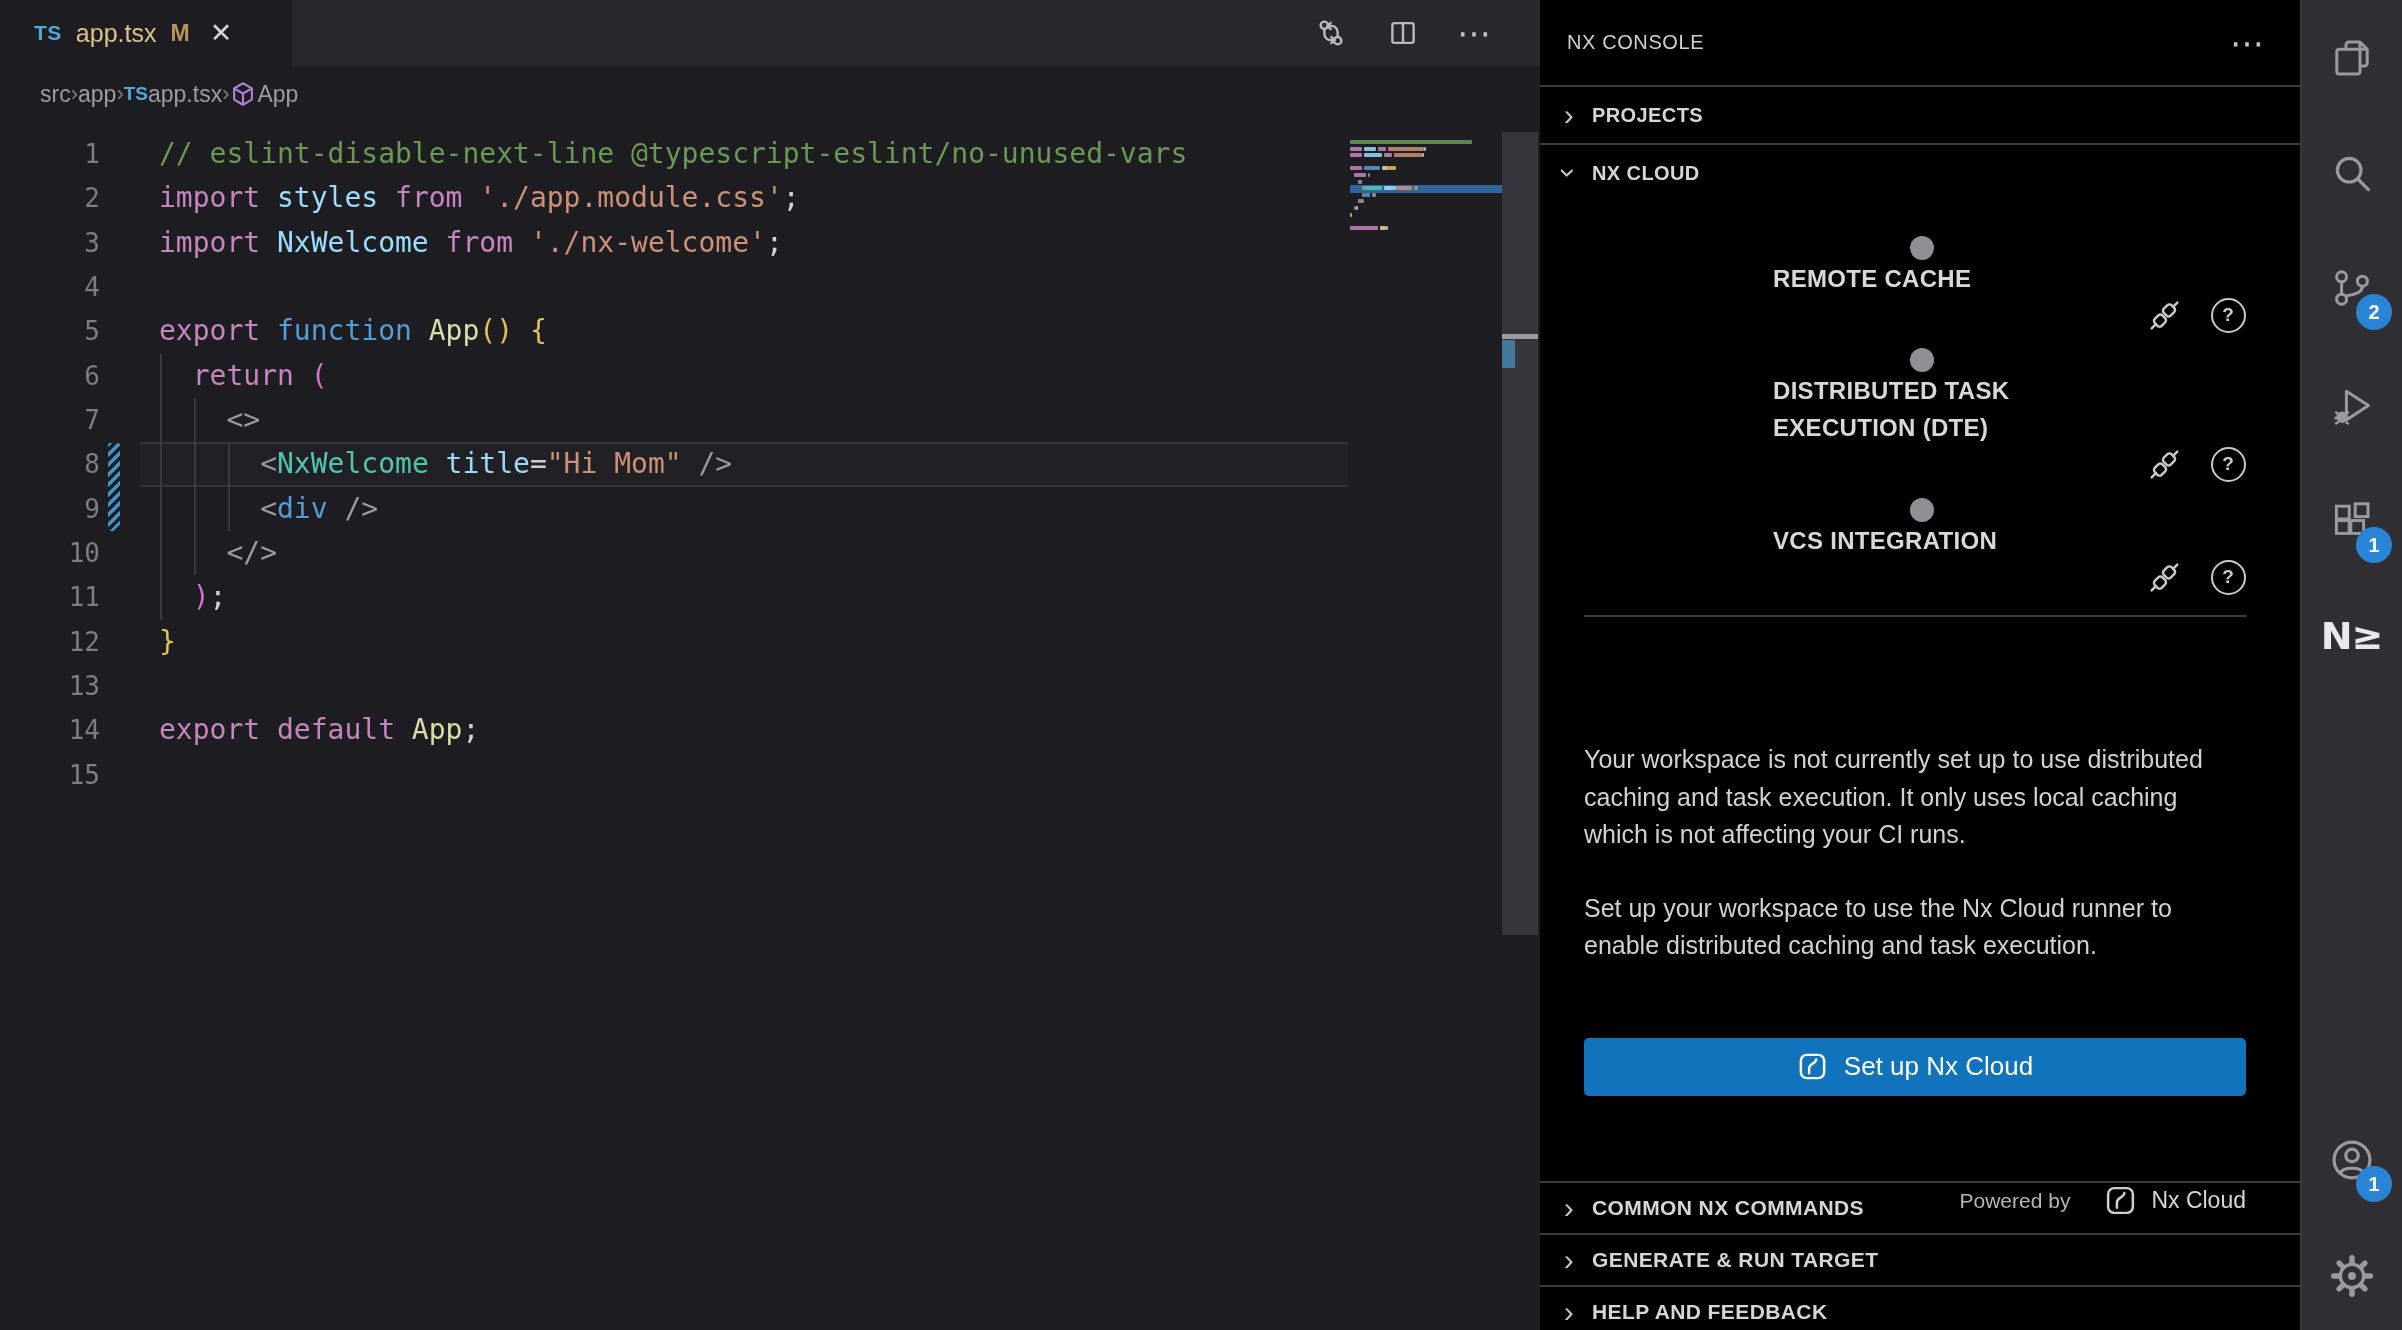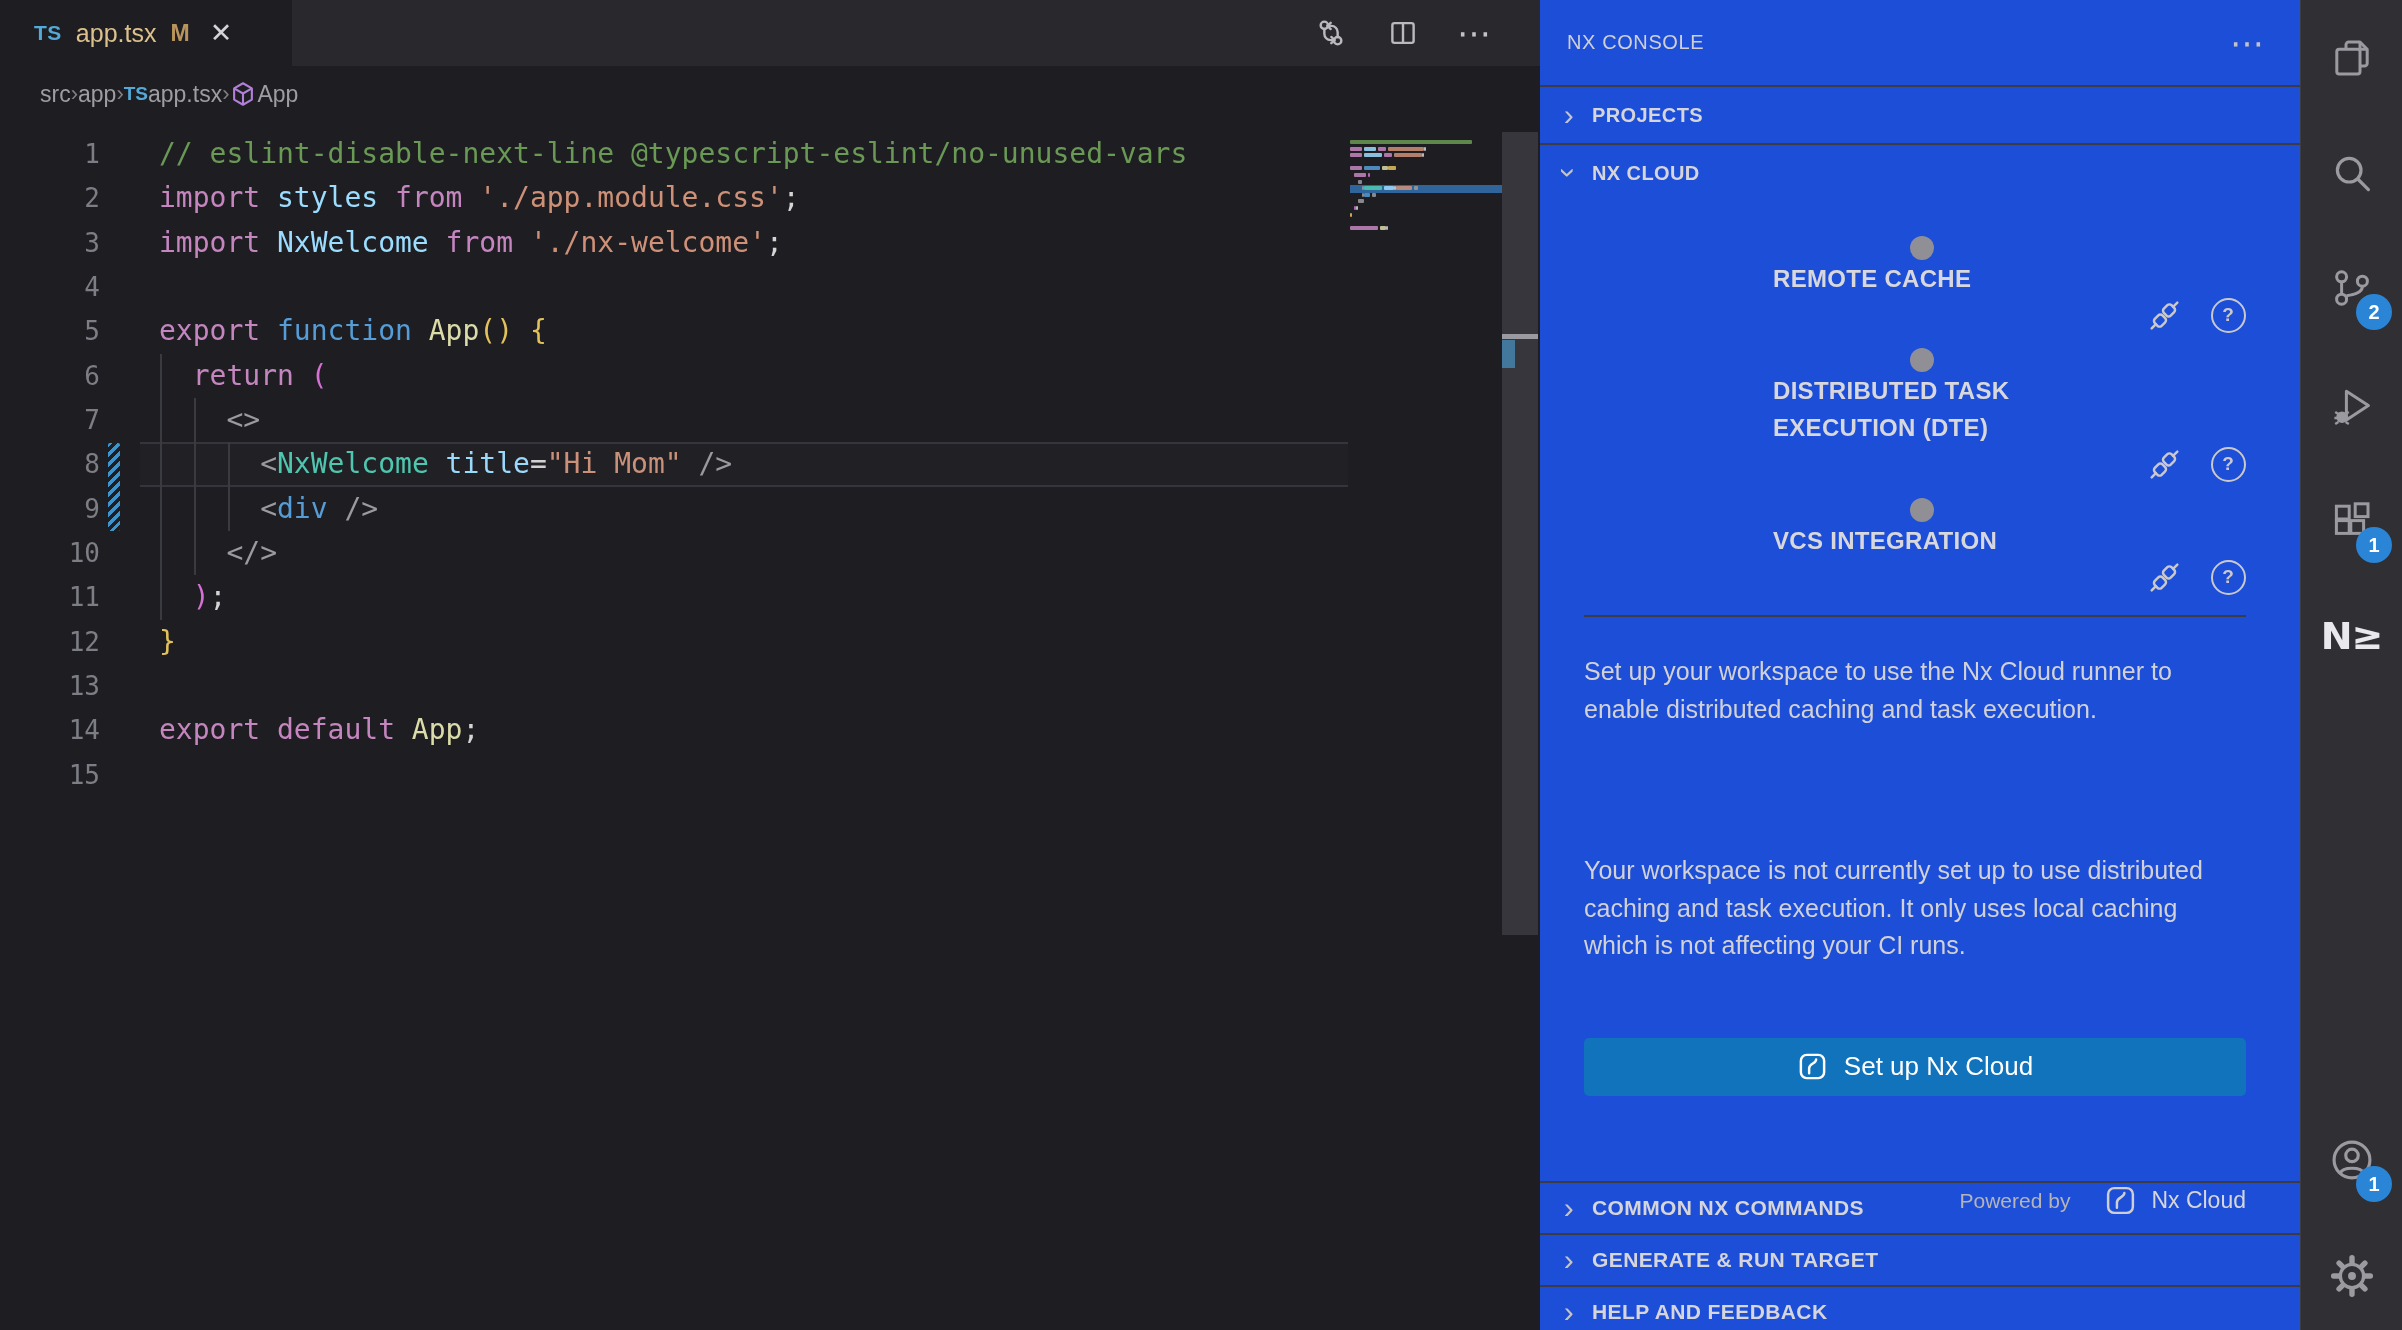--- a/index.html
+++ b/index.html
@@ -40,21 +40,21 @@
   #gutter-mod{position:absolute;left:108px;top:443px;width:12px;height:88px;border-radius:2px;
       background:repeating-linear-gradient(135deg,#3f93c9 0 3.4px,rgba(0,0,0,0) 3.4px 7px);}
   
   #minimap{position:absolute;left:1350px;top:140px;width:152px;height:130px;}
   .mm-bar{position:absolute;height:4px;border-radius:1px;}
   .mm-hl{position:absolute;left:0;width:100%;height:8px;background:rgba(52,114,178,.85);}
   #scrollbar{position:absolute;left:1502px;top:132px;width:36px;height:803px;background:rgba(120,120,128,.28);}
   #sb-cursor{position:absolute;left:0;top:202px;width:100%;height:5px;background:#9a9aa0;}
   #sb-mod{position:absolute;left:0;top:208px;width:13px;height:28px;background:#41789b;}
   
-  #side-panel{position:absolute;left:1540px;top:0;width:760px;height:1330px;background:#1d4ed8;color:#d4d4d8;}
+  #side-panel{position:absolute;left:1540px;top:0;width:760px;height:1330px;background:#000000;color:#d4d4d8;}
   #panel-header{height:85px;display:flex;align-items:center;padding:0 34px 0 27px;justify-content:space-between;}
   #panel-title{font-size:20px;letter-spacing:.6px;color:#cfcfd4;}
   .sec-row{height:56px;display:flex;align-items:center;padding-left:14px;border-top:2px solid #3b3b41;
            font-weight:bold;font-size:20px;letter-spacing:.4px;color:#d6d6da;cursor:pointer;}
   .sec-row .chev{width:30px;text-align:center;font-weight:normal;font-size:30px;color:#c5c5c9;line-height:0;}
   .chev.expanded{transform:rotate(90deg);display:inline-block;}
   #nx-cloud-body{padding:35px 54px 0 44px;}
   .nx-item{display:flex;align-items:center;flex-direction:column;}
   .nx-item .bullet{width:24px;height:24px;border-radius:50%;background:#8f8f95;flex:none;margin-left:14px;}
   .nx-item-label{font-weight:bold;font-size:24px;line-height:37px;letter-spacing:.3px;color:#d8d8dc;
@@ -281,22 +281,22 @@
       </span>
       <span class="icon-btn">
         <span class="q-circle">
                 <span class="q-glyph">?</span>
               </span>
       </span>
     </span>
   </div>
 </div>
     <div id="nx-divider"></div>
+    <p class="panel-par" id="par1">Your workspace is not currently set up to use distributed caching and task execution. It only uses local caching which is not affecting your CI runs.</p>
     <p class="panel-par" id="par2">Set up your workspace to use the Nx Cloud runner to enable distributed caching and task execution.</p>
-    <p class="panel-par" id="par1">Your workspace is not currently set up to use distributed caching and task execution. It only uses local caching which is not affecting your CI runs.</p>
 
     <button id="setup-btn">
       <span>
         <svg width="31" height="31" viewBox="0 0 24 24" fill="none" stroke="#ffffff" stroke-width="1.9" stroke-linecap="round">
           <rect x="3" y="3" width="18" height="18" rx="4.5"></rect>
           <path d="M14.8 6.6 C14.8 10 9.4 9.4 9.4 13.4 V17.2"></path>
         </svg>
       </span>
       <span>Set up Nx Cloud</span>
     </button>

